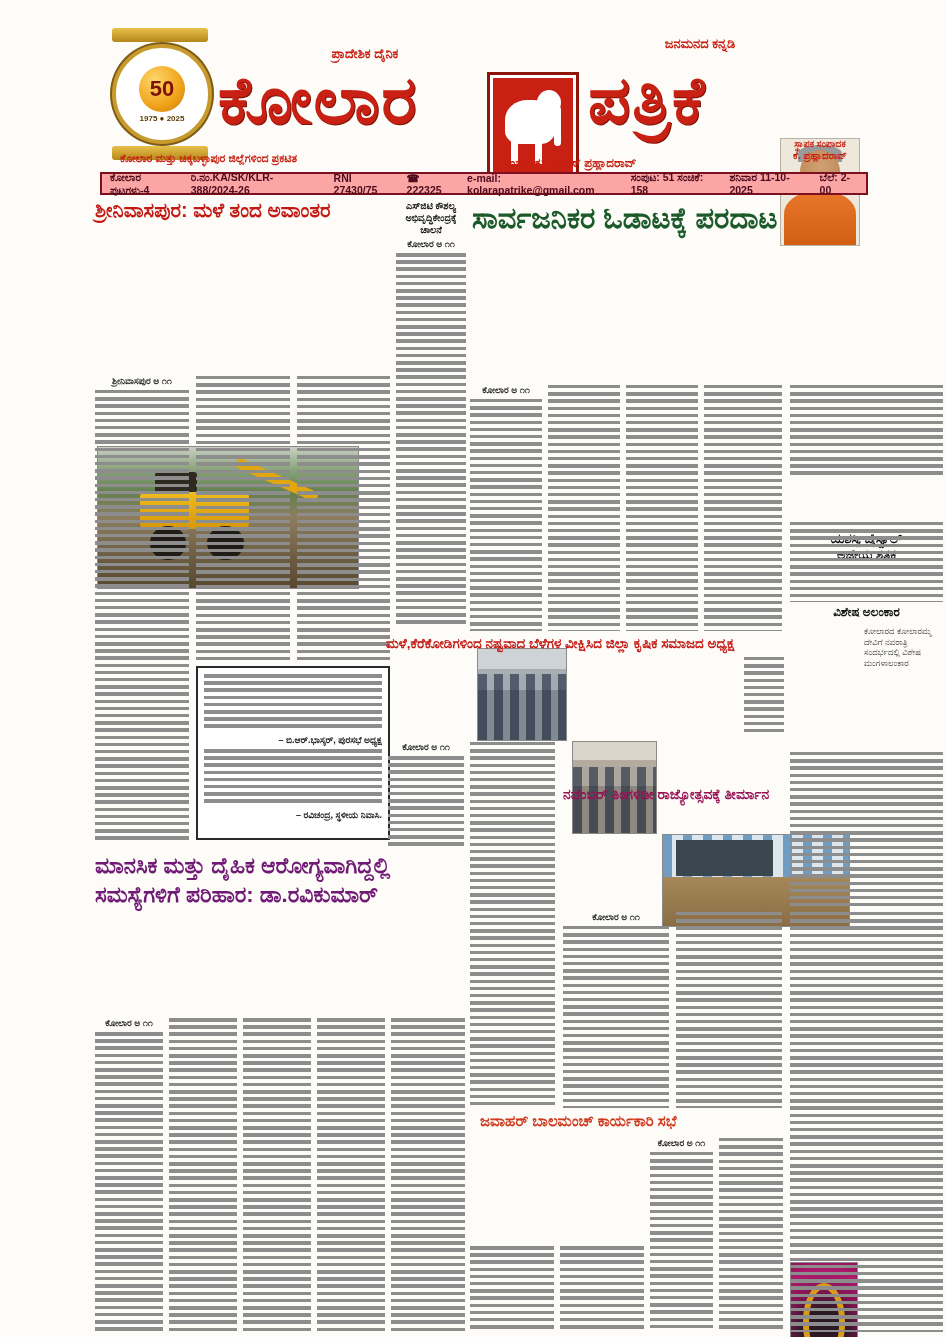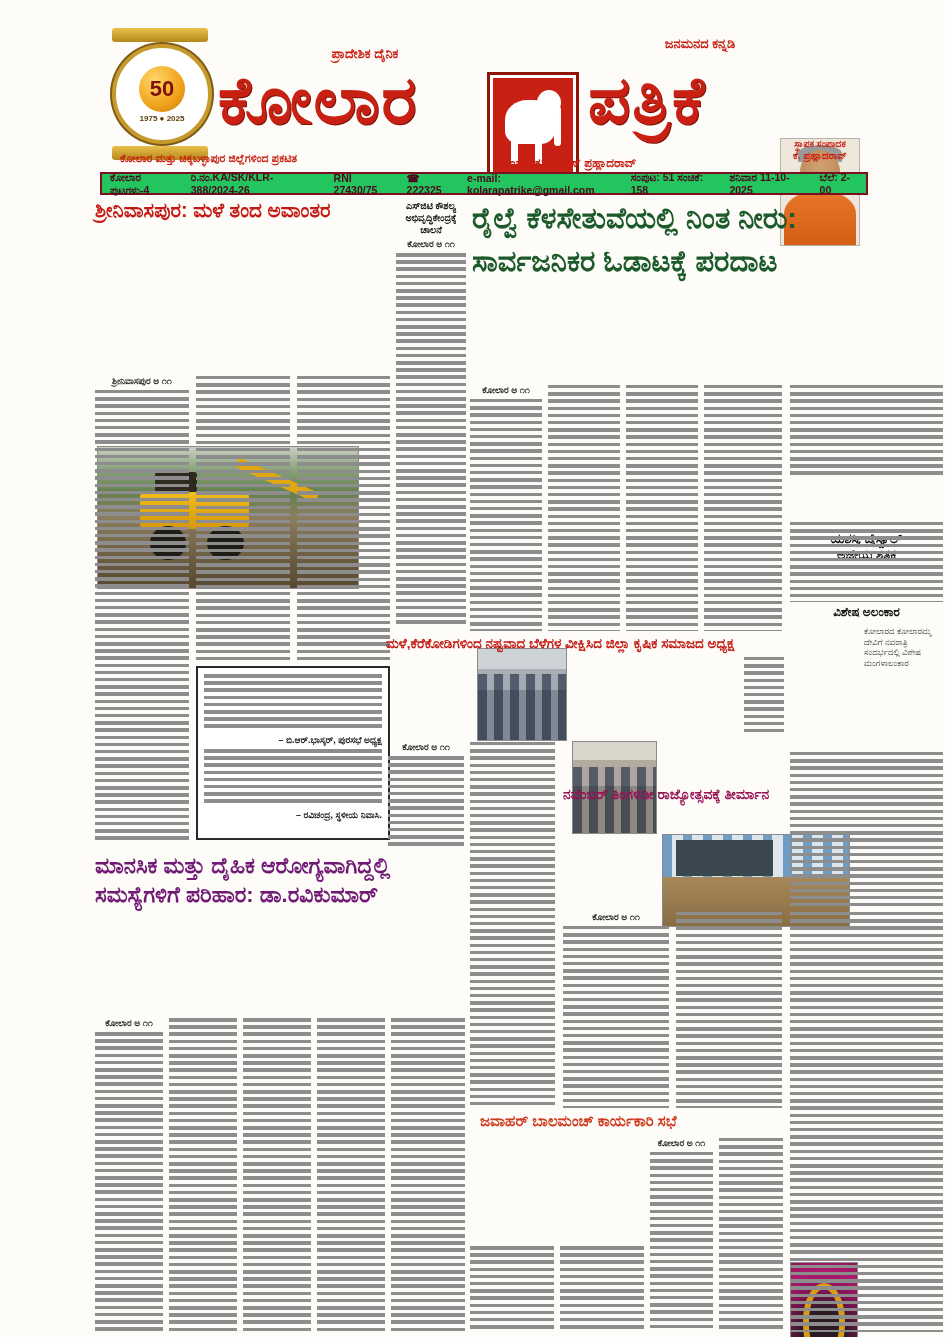--- a/index.html
+++ b/index.html
@@ -20,21 +20,21 @@
      position:relative;overflow:hidden;}
   .eleph-body{position:absolute;left:18%;top:24%;width:58%;height:42%;background:#fff;border-radius:45% 45% 30% 30%;}
   .eleph-head{position:absolute;left:55%;top:14%;width:28%;height:24%;background:#fff;border-radius:50%;}
   .eleph-trunk{position:absolute;left:74%;top:30%;width:8%;height:38%;background:#fff;border-radius:8px;}
   .eleph-leg{position:absolute;top:60%;width:9%;height:26%;background:#fff;}
   .founder{background:#eee8dc;border:1px solid #b9b2a4;position:relative;overflow:hidden;}
   .f-head{position:absolute;left:24%;top:10%;width:52%;height:42%;background:radial-gradient(circle at 50% 38%,#d2a173,#b3804f);border-radius:50% 50% 46% 46%;}
   .f-hair{position:absolute;left:22%;top:6%;width:56%;height:16%;background:#9a9a9a;border-radius:50% 50% 0 0;}
   .f-shirt{position:absolute;left:4%;top:50%;width:92%;height:52%;background:linear-gradient(#e8762a,#d25d14);border-radius:40% 40% 0 0;}
   
-  .infobar{border:2px solid #7c1020;background:#22c55e;display:flex;align-items:center;
+  .infobar{border:2px solid #7c1020;background:#fca5a5;display:flex;align-items:center;
       font-size:10.5px;font-weight:bold;color:#4c0a1c;gap:14px;padding:0 8px;box-sizing:border-box;}
   
   .hl{font-weight:bold;line-height:1.25;}
   
   .ph{border:1px solid #8a8a8a;box-sizing:border-box;position:relative;overflow:hidden;}
   .ph-exc{background:linear-gradient(180deg,#c9d0c3 0,#8aa37b 16%,#64804f 32%,#8d7d5f 50%,#6f5f44 76%,#57482f 100%);}
   .exc-body{position:absolute;left:16%;top:32%;width:42%;height:26%;background:linear-gradient(#f0bc1c,#d69708);border-radius:5px;}
   .exc-cab{position:absolute;left:22%;top:18%;width:16%;height:20%;background:#2e2a20;border-radius:3px;}
   .exc-arm{position:absolute;left:52%;top:20%;width:34%;height:7%;background:#e2a70e;transform:rotate(24deg);border-radius:4px;}
   .exc-tire{position:absolute;top:56%;width:14%;height:24%;background:#1f1c17;border-radius:50%;}
@@ -129,21 +129,20 @@
   </div>
 
   <div class="col" style="left:396px;top:200px;width:70px;">
     <div class="hl" style="font-size:9.5px;color:#111;text-align:center;">ಎಸ್‌ಜಿಟಿ ಕೌಶಲ್ಯ</div>
     <div class="hl" style="font-size:9.5px;color:#111;text-align:center;margin-bottom:3px;">ಅಭಿವೃದ್ಧಿಕೇಂದ್ರಕ್ಕೆ ಚಾಲನೆ</div>
     <div class="dateline">ಕೋಲಾರ ಅ ೧೧</div>
     <div class="lines" style="height:372px;"></div>
   </div>
 
   <div class="abs hl" style="left:472px;top:197px;width:472px;font-size:29px;line-height:43px;color:#1c5a2a;">
-    <div>ರೈಲ್ವೆ ಕೆಳಸೇತುವೆಯಲ್ಲಿ ನಿಂತ ನೀರು:</div>
     <div>ಸಾರ್ವಜನಿಕರ ಓಡಾಟಕ್ಕೆ ಪರದಾಟ</div>
   </div>
   <div class="abs ph ph-crowd1" style="left:477px;top:287px;width:90px;height:93px;">
     <div class="crowd-fig"></div>
   </div>
   <div class="abs ph ph-crowd2" style="left:572px;top:287px;width:85px;height:93px;">
     <div class="crowd-fig"></div>
   </div>
   <div class="abs ph ph-under" style="left:662px;top:287px;width:188px;height:93px;">
     <div class="wall"></div>

